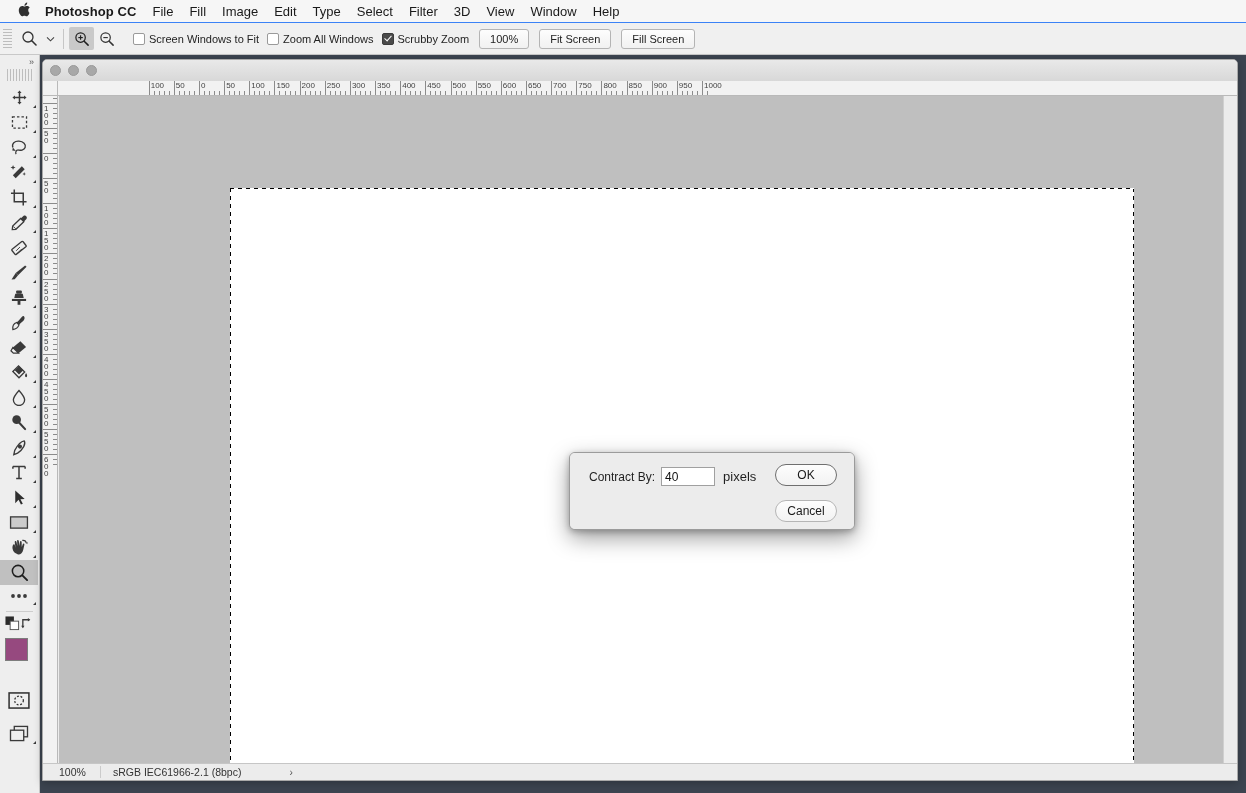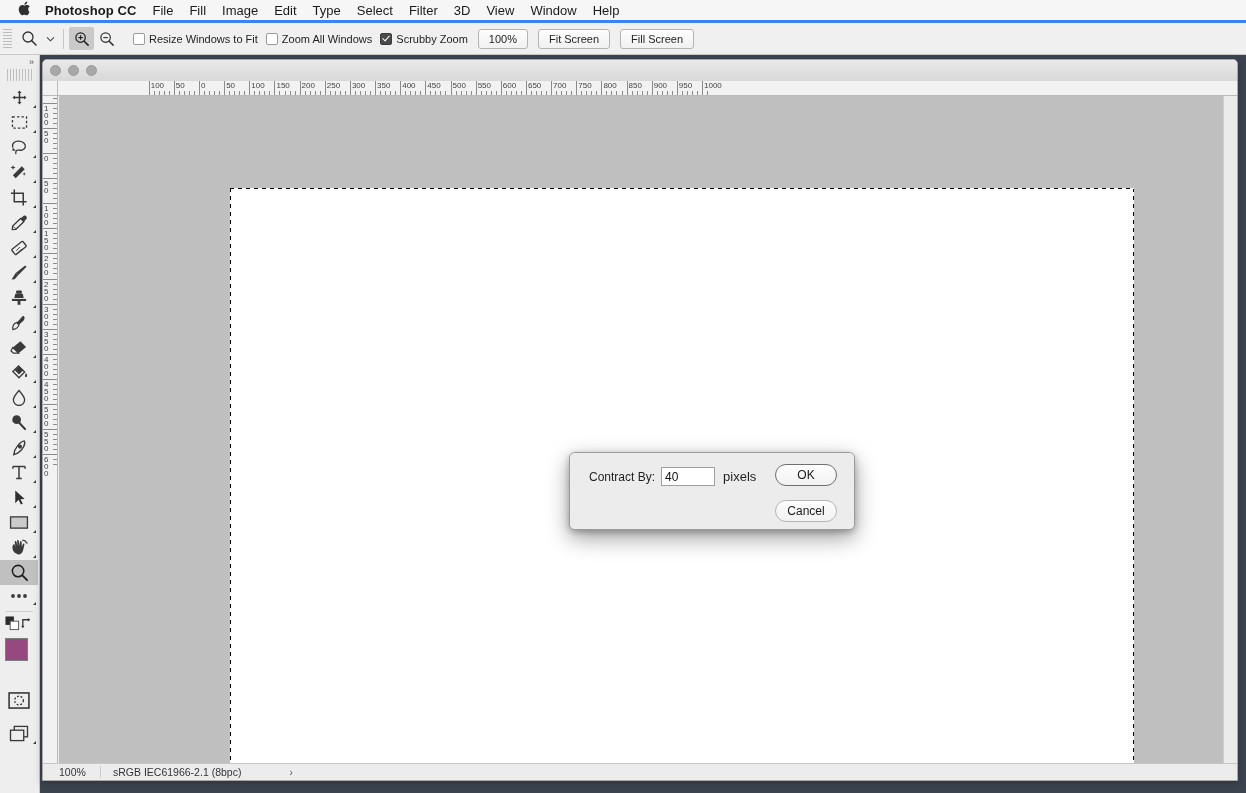--- a/index.html
+++ b/index.html
@@ -20,21 +20,21 @@
     height: 793px;
     background: #3c4450;
   }
 
   
   .menubar {
     position: absolute;
     left: 0; top: 0;
     width: 1246px; height: 23px;
     background: #f6f6f6;
-    border-bottom: 3px solid #3b82f6;
+    border-bottom: 1px solid #3b82f6;
     display: flex;
     align-items: center;
     box-sizing: border-box;
   }
   .apple-logo {
     margin-left: 18px;
     margin-right: 14px;
     font-size: 15px;
     line-height: 1;
     color: #303030;
@@ -481,21 +481,21 @@
     <div class="ob-btn">
       <svg width="16" height="16" viewBox="0 0 17 17">
           <circle cx="7" cy="7" r="5" fill="none" stroke="#333" stroke-width="1.3"></circle>
           <line x1="10.8" y1="10.8" x2="15" y2="15" stroke="#333" stroke-width="1.6" stroke-linecap="round"></line>
           <line x1="4.6" y1="7" x2="9.4" y2="7" stroke="#333" stroke-width="1.2"></line>
         </svg>
     </div>
 
     <div class="ob-check" style="margin-left:14px;">
       <span class="cbox"></span>
-      <span>Resize Windows to Fit</span>
+      <span>Screen Windows to Fit</span>
     </div>
     <div class="ob-check">
       <span class="cbox"></span>
       <span>Zoom All Windows</span>
     </div>
     <div class="ob-check">
       <span class="cbox checked"></span>
       <span>Scrubby Zoom</span>
     </div>
 

